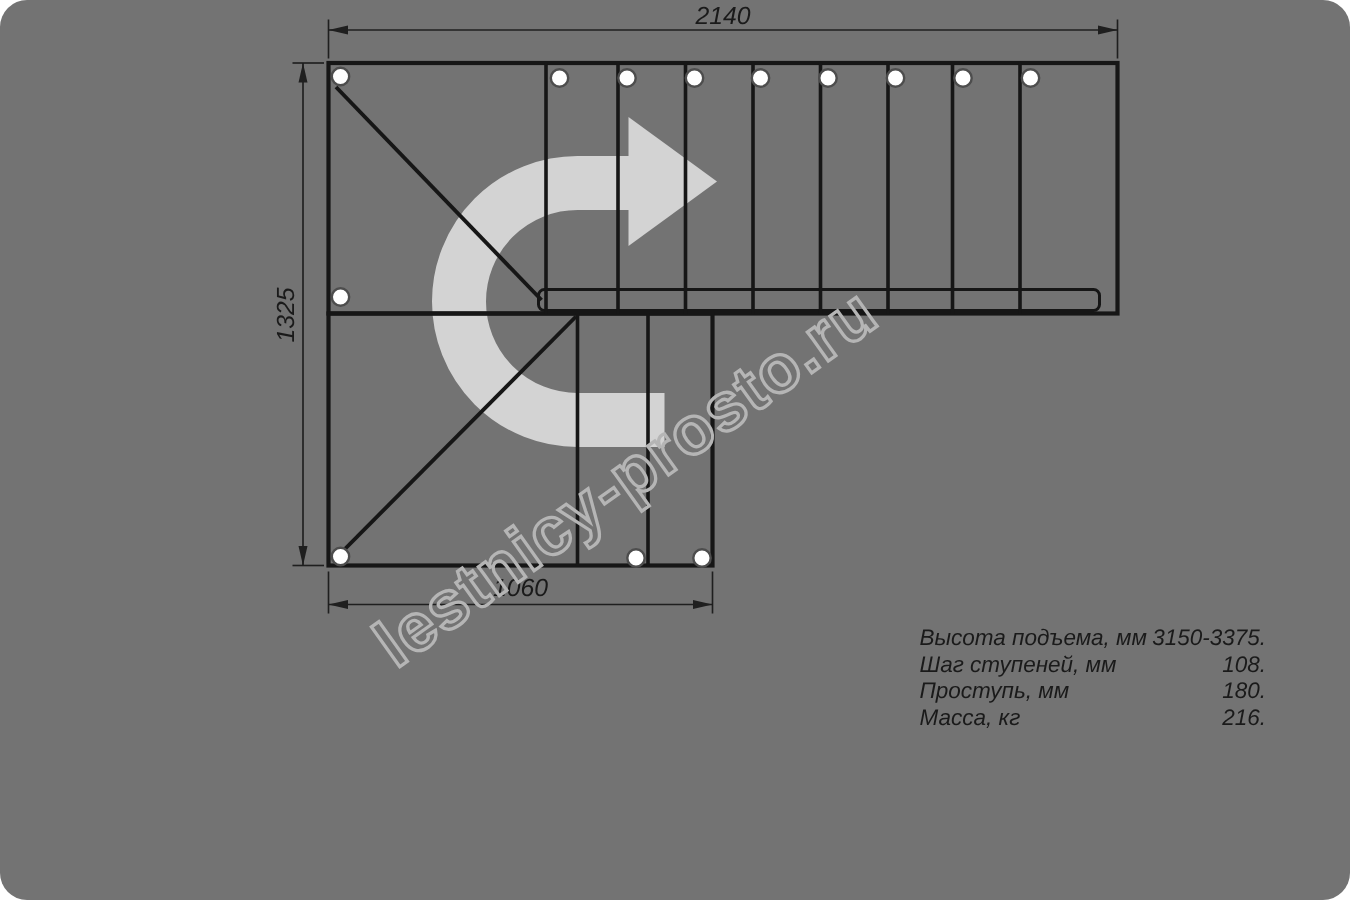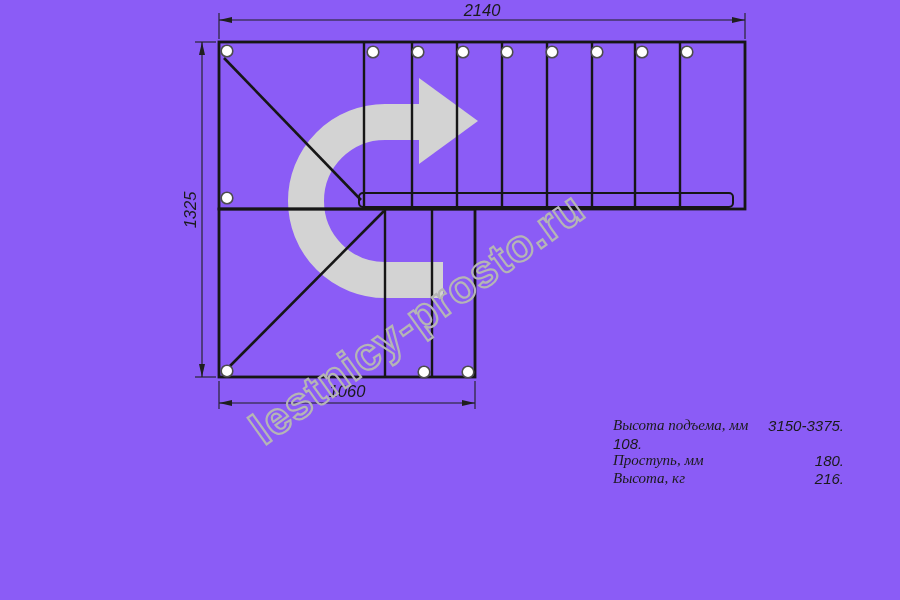--- a/index.html
+++ b/index.html
@@ -1,37 +1,38 @@
 <!DOCTYPE html>
 <html><head>
 <meta charset="utf-8">
 <style>
   html,body{margin:0;padding:0;background:#ffffff;}
   .canvas{
-    position:relative;width:900px;height:600px;background:#8b5cf6;overflow:hidden;
+    position:relative;width:900px;height:600px;background:#737373;overflow:hidden;
     font-family:"Liberation Sans",sans-serif;
+    border-radius:18px;
   }
   .plan-svg{position:absolute;left:0;top:0;}
   .dim-text{
     font-family:"Liberation Sans",sans-serif;
     font-style:italic;font-size:16.5px;fill:#1a1a1a;
   }
   .watermark{
     position:absolute;left:268px;top:407px;height:45px;line-height:45px;
     font-size:45px;font-weight:bold;letter-spacing:1px;white-space:nowrap;
     color:transparent;-webkit-text-stroke:2.2px #b5b5b5;
     transform:rotate(-35.5deg);transform-origin:0 100%;
     pointer-events:none;
   }
   .specs{
     position:absolute;left:613px;top:417px;width:231px;
     font-style:italic;font-size:15px;line-height:17.5px;color:#1a1a1a;
   }
   .spec-row{display:flex;justify-content:space-between;}
-  .spec-label{text-align:left;white-space:nowrap;font-family:Liberation Serif, serif;}
+  .spec-label{text-align:left;white-space:nowrap;}
   .spec-value{text-align:right;white-space:nowrap;}
 </style>
 </head>
 <body>
 
 <div class="canvas">
 
   <svg class="plan-svg" width="900" height="600" viewBox="0 0 900 600">
 
     <g>
@@ -110,27 +111,28 @@
     </g>
     <text class="dim-text" x="347" y="397" text-anchor="middle">1060</text>
   </svg>
 
   <div class="specs">
     <div class="spec-row">
       <span class="spec-label">Высота подъема, мм</span>
       <span class="spec-value">3150-3375.</span>
     </div>
     <div class="spec-row">
+      <span class="spec-label">Шаг ступеней, мм</span>
       <span class="spec-value">108.</span>
     </div>
     <div class="spec-row">
       <span class="spec-label">Проступь, мм</span>
       <span class="spec-value">180.</span>
     </div>
     <div class="spec-row">
-      <span class="spec-label">Высота, кг</span>
+      <span class="spec-label">Масса, кг</span>
       <span class="spec-value">216.</span>
     </div>
   </div>
 
   <div class="watermark">lestnicy-prosto.ru</div>
 
 </div>
 
 </body></html>

